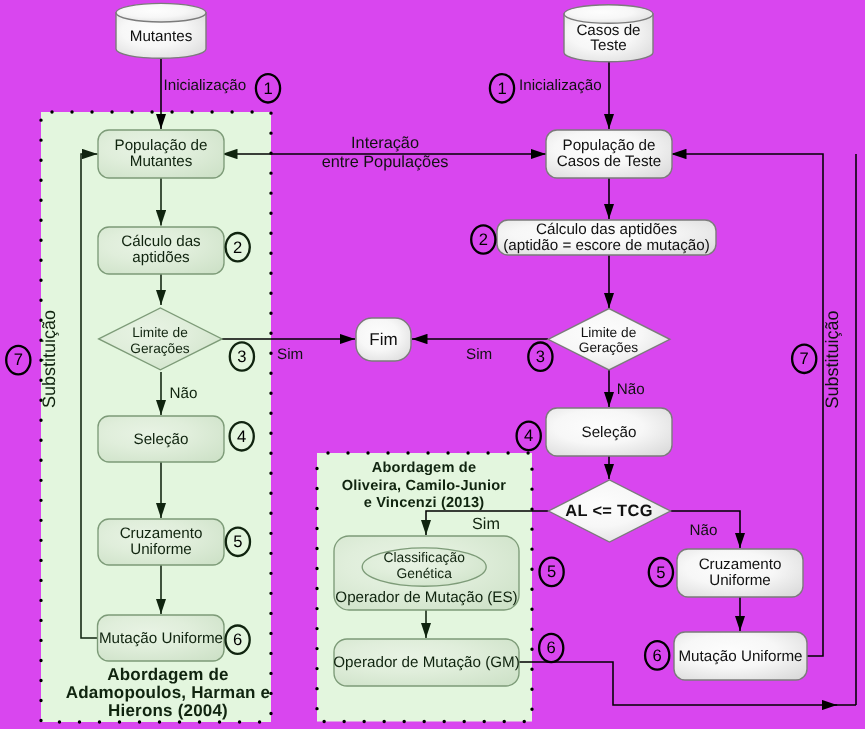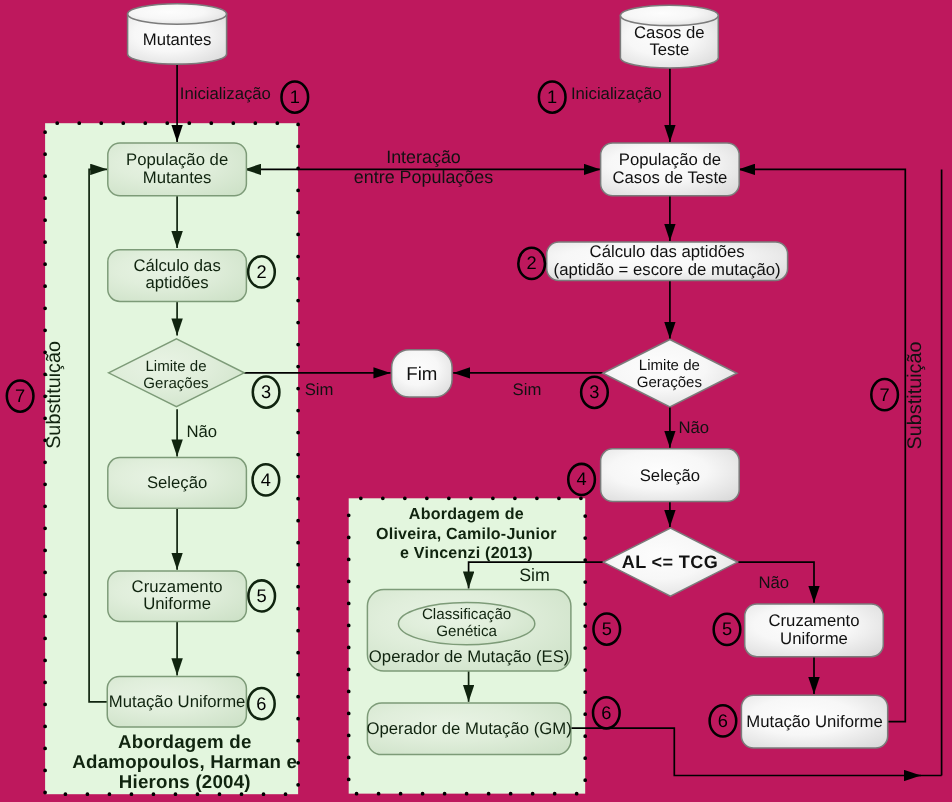--- a/index.html
+++ b/index.html
@@ -1,18 +1,18 @@
 <!DOCTYPE html>
 <html><head>
 <meta charset="utf-8">
 <style>
   html,body{margin:0;padding:0;background:#ffffff;}
   body{width:865px;height:729px;overflow:hidden;
        font-family:"Liberation Sans",sans-serif;}
-  #stage{position:relative;width:865px;height:729px;background:#be185d;}
+  #stage{position:relative;width:865px;height:729px;background:#d946ef;}
   svg#flow{display:block;position:absolute;left:0;top:0;}
   text{text-rendering:geometricPrecision;}
   svg#flow{will-change:transform;}
   .lbl{font-family:"Liberation Sans",sans-serif;font-size:15.2px;fill:#111111;}
   .lbl-dark{fill:#10240f;}
   .lbl-sm{font-size:13.8px;}
   .lbl-lg{font-size:17px;}
   .altcg{font-size:16.4px;letter-spacing:0.35px;}
   .lbl-md{font-size:16.2px;}
   .lbl-md2{font-size:16.3px;}

